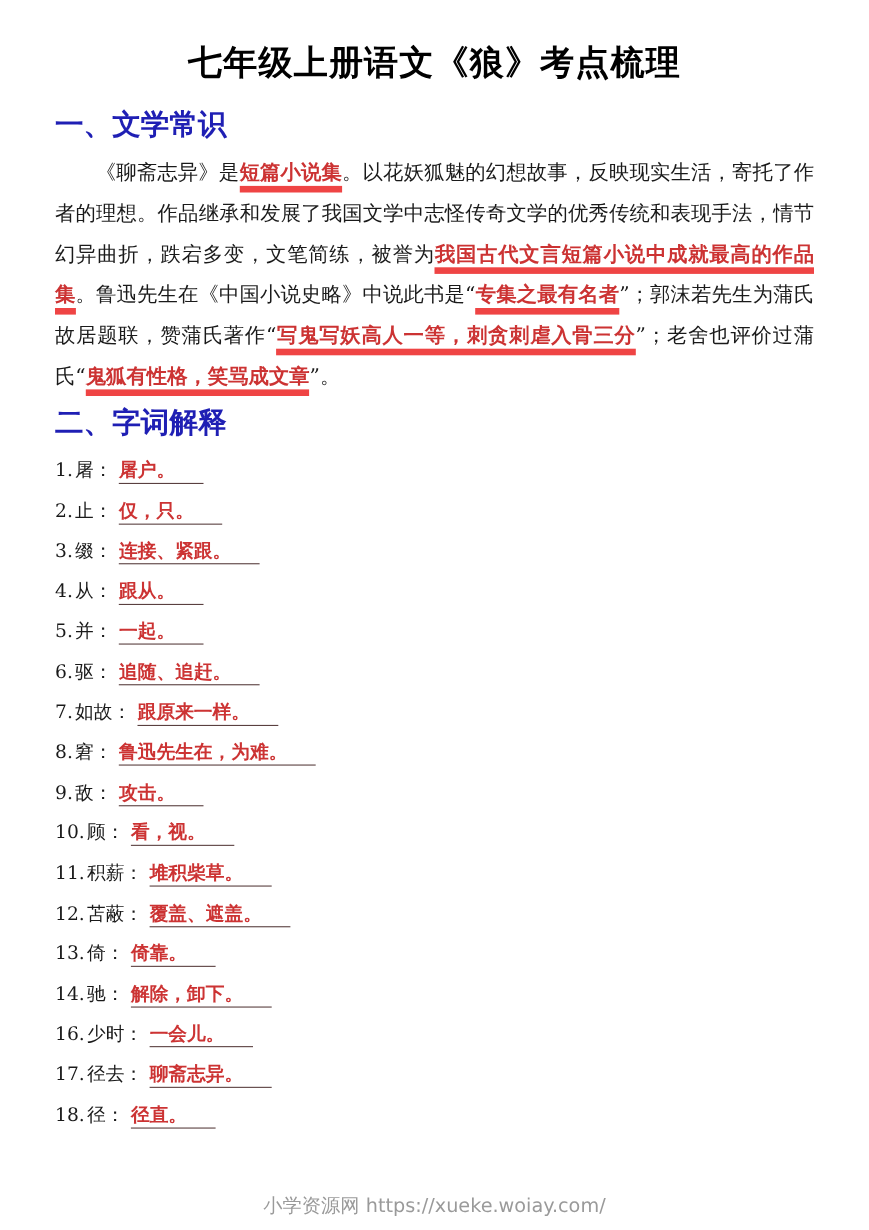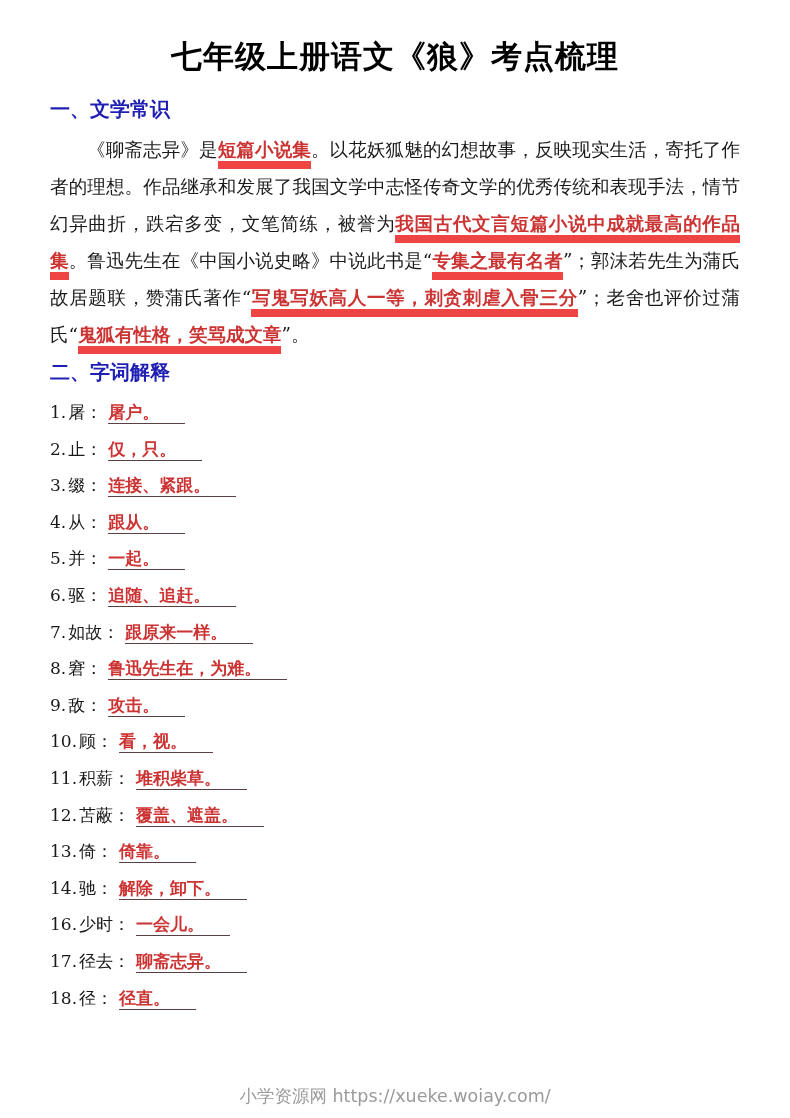--- a/index.html
+++ b/index.html
@@ -13,31 +13,31 @@
     width:790px;height:1118px;position:relative;overflow:hidden;
     font-family:"DejaVu Serif","Liberation Serif",serif;
     color:var(--body-text);
   }
   .page{padding:36px 50px 0 50px;}
   .doc-title{
     text-align:center;font-size:31px;font-weight:bold;
     margin:0 0 18px 0;letter-spacing:1px;color:#000;
   }
   .section-heading{
-    color:var(--heading-blue);font-size:20px;font-weight:bold;
+    color:var(--heading-blue);font-size:26px;font-weight:bold;
     margin:6px 0 8px 0;
   }
   .para{
     font-size:18.5px;line-height:37px;text-align:justify;
     text-indent:2em;margin:0 0 6px 0;
   }
   .run-normal{color:var(--body-text);}
   .run-em{
     color:var(--emphasis-red);font-weight:bold;
-    border-bottom:8px solid #ef4444;padding-bottom:1px;
+    border-bottom:6px solid #ef4444;padding-bottom:1px;
   }
   .word-list{margin-top:8px;}
   .word-item{
     font-size:17px;line-height:36.6px;white-space:nowrap;
   }
   .item-num{color:var(--body-text);margin-right:2px;}
   .item-term{color:var(--body-text);}
   .item-def{
     color:var(--emphasis-red);font-weight:bold;
     border-bottom:1.5px solid #5a4040;

